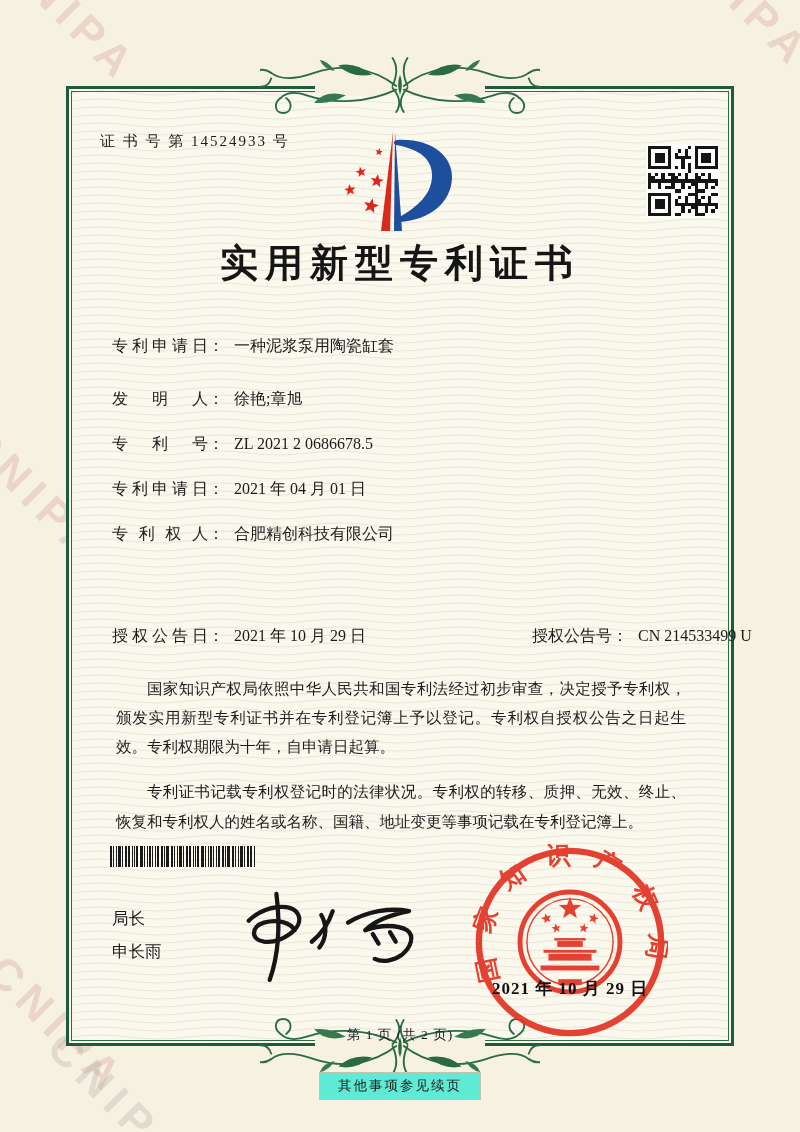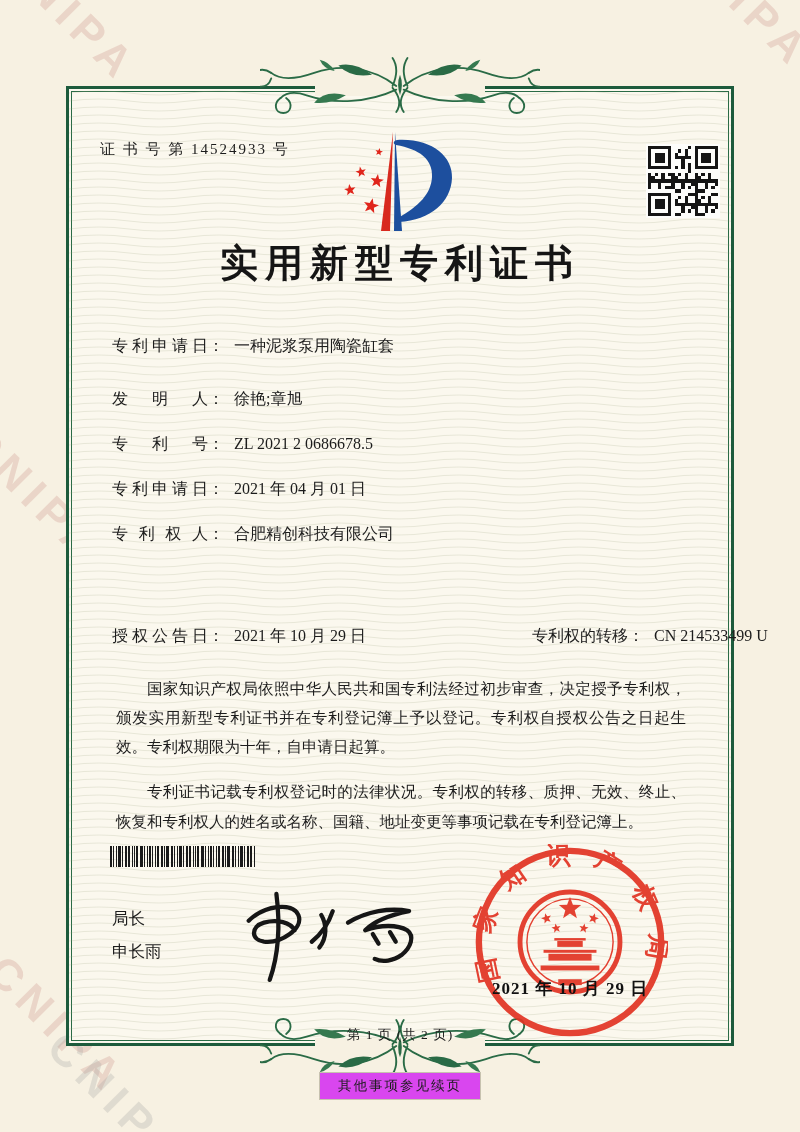--- a/index.html
+++ b/index.html
@@ -13,21 +13,21 @@
   
   .frame{position:absolute;left:66px;top:86px;right:66px;bottom:86px;
          border:3px solid #1d5b3c;background:#fbf8ee;}
   .frame-inner{position:absolute;inset:2px;border:1px solid #2a6b46;}
   .guilloche{position:absolute;inset:0;opacity:.55;}
   
   .orn{position:absolute;left:50%;transform:translateX(-50%);}
   .orn-bottom{transform:translateX(-50%) scaleY(-1);}
   .orn-patch{position:absolute;left:50%;transform:translateX(-50%);width:170px;height:14px;background:#f7f1e2;}
   
-  .certno{position:absolute;left:100px;top:132px;font-size:15px;letter-spacing:2px;margin-top:8px;}
+  .certno{position:absolute;left:100px;top:132px;font-size:15px;letter-spacing:2px;}
   .qr{position:absolute;left:646px;top:144px;width:70px;height:70px;background:#fdfdfb;
       display:grid;grid-template-columns:repeat(21,1fr);grid-template-rows:repeat(21,1fr);padding:2px;}
   .qr div{width:100%;height:100%;}
   .qr .d{background:#151515;}
   .logo{position:absolute;left:338px;top:128px;}
   .title{position:absolute;left:0;right:0;top:238px;text-align:center;font-size:38px;font-weight:700;
          letter-spacing:7px;font-family:Liberation Mono, monospace;color:#151515;}
   
   .row{position:absolute;left:112px;font-size:16px;white-space:nowrap;}
   .flabel{display:inline-block;width:96px;text-align:justify;text-align-last:justify;vertical-align:top;}
@@ -48,21 +48,21 @@
   .sig-name{position:absolute;left:112px;top:941px;font-size:16.5px;
             font-family:"Liberation Sans","DejaVu Sans",sans-serif;}
   .sig-hand{position:absolute;left:222px;top:886px;}
   
   .seal{position:absolute;left:472px;top:844px;}
   .seal-date{position:absolute;left:462px;top:977px;width:216px;text-align:center;
              font-size:17px;font-weight:700;letter-spacing:1px;color:#111;}
   
   .pageinfo{position:absolute;left:0;right:0;top:1026px;text-align:center;font-size:13.5px;letter-spacing:1px;}
   .note{position:absolute;left:50%;transform:translateX(-50%);top:1072px;border:1px solid #c7c2af;
-        background:#d946ef;padding:4px 18px;font-size:13.5px;letter-spacing:2px;}
+        background:#5eead4;padding:4px 18px;font-size:13.5px;letter-spacing:2px;}
 </style>
 </head>
 <body>
 
 <div class="page">
 
   <span class="wm" style="left:-18px;top:-12px;">CNIPA</span>
   <span class="wm" style="left:656px;top:-26px;">CNIPA</span>
   <span class="wm" style="left:300px;top:330px;color:rgba(200,160,150,.22);">CNIPA</span>
   <span class="wm" style="left:-52px;top:470px;">CNIPA</span>
@@ -575,21 +575,21 @@
     <span class="flabel">专利申请日</span><span>：</span><span class="fval">2021 年 04 月 01 日</span>
   </div>
   <div class="row" style="top:524px;">
     <span class="flabel">专利权人</span><span>：</span><span class="fval">合肥精创科技有限公司</span>
   </div>
   <div class="row" style="top:626px;width:600px;">
     <span>
       <span class="flabel">授权公告日</span><span>：</span><span class="fval">2021 年 10 月 29 日</span>
     </span>
     <span class="pair2">
-      <span>专利权的转移</span><span>：</span><span class="fval">CN 214533499 U</span>
+      <span>授权公告号</span><span>：</span><span class="fval">CN 214533499 U</span>
     </span>
   </div>
 
   <div class="paras">
     <p>国家知识产权局依照中华人民共和国专利法经过初步审查，决定授予专利权，颁发实用新型专利证书并在专利登记簿上予以登记。专利权自授权公告之日起生效。专利权期限为十年，自申请日起算。</p>
     <p>专利证书记载专利权登记时的法律状况。专利权的转移、质押、无效、终止、恢复和专利权人的姓名或名称、国籍、地址变更等事项记载在专利登记簿上。</p>
   </div>
 
   <div class="barcode" id="barcode"><i style="width:2px"></i><s style="width:1px"></s><i style="width:1px"></i><s style="width:2px"></s><i style="width:1px"></i><s style="width:1px"></s><i style="width:3px"></i><s style="width:1px"></s><i style="width:1px"></i><s style="width:2px"></s><i style="width:2px"></i><s style="width:1px"></s><i style="width:2px"></i><s style="width:2px"></s><i style="width:1px"></i><s style="width:1px"></s><i style="width:1px"></i><s style="width:1px"></s><i style="width:2px"></i><s style="width:2px"></s><i style="width:3px"></i><s style="width:1px"></s><i style="width:1px"></i><s style="width:2px"></s><i style="width:1px"></i><s style="width:1px"></s><i style="width:2px"></i><s style="width:1px"></s><i style="width:1px"></i><s style="width:2px"></s><i style="width:1px"></i><s style="width:1px"></s><i style="width:2px"></i><s style="width:2px"></s><i style="width:2px"></i><s style="width:1px"></s><i style="width:1px"></i><s style="width:1px"></s><i style="width:3px"></i><s style="width:2px"></s><i style="width:2px"></i><s style="width:1px"></s><i style="width:1px"></i><s style="width:2px"></s><i style="width:1px"></i><s style="width:1px"></s><i style="width:3px"></i><s style="width:1px"></s><i style="width:1px"></i><s style="width:2px"></s><i style="width:2px"></i><s style="width:1px"></s><i style="width:2px"></i><s style="width:2px"></s><i style="width:1px"></i><s style="width:1px"></s><i style="width:1px"></i><s style="width:1px"></s><i style="width:2px"></i><s style="width:2px"></s><i style="width:3px"></i><s style="width:1px"></s><i style="width:1px"></i><s style="width:2px"></s><i style="width:1px"></i><s style="width:1px"></s><i style="width:2px"></i><s style="width:1px"></s><i style="width:1px"></i><s style="width:2px"></s><i style="width:1px"></i><s style="width:1px"></s><i style="width:2px"></i><s style="width:2px"></s><i style="width:2px"></i><s style="width:1px"></s><i style="width:1px"></i><s style="width:1px"></s><i style="width:3px"></i><s style="width:2px"></s><i style="width:2px"></i><s style="width:1px"></s><i style="width:1px"></i><s style="width:2px"></s><i style="width:1px"></i><s style="width:1px"></s><i style="width:3px"></i><s style="width:1px"></s><i style="width:1px"></i><s style="width:2px"></s><i style="width:2px"></i><s style="width:1px"></s><i style="width:2px"></i><s style="width:2px"></s><i style="width:1px"></i><s style="width:1px"></s></div>
 

